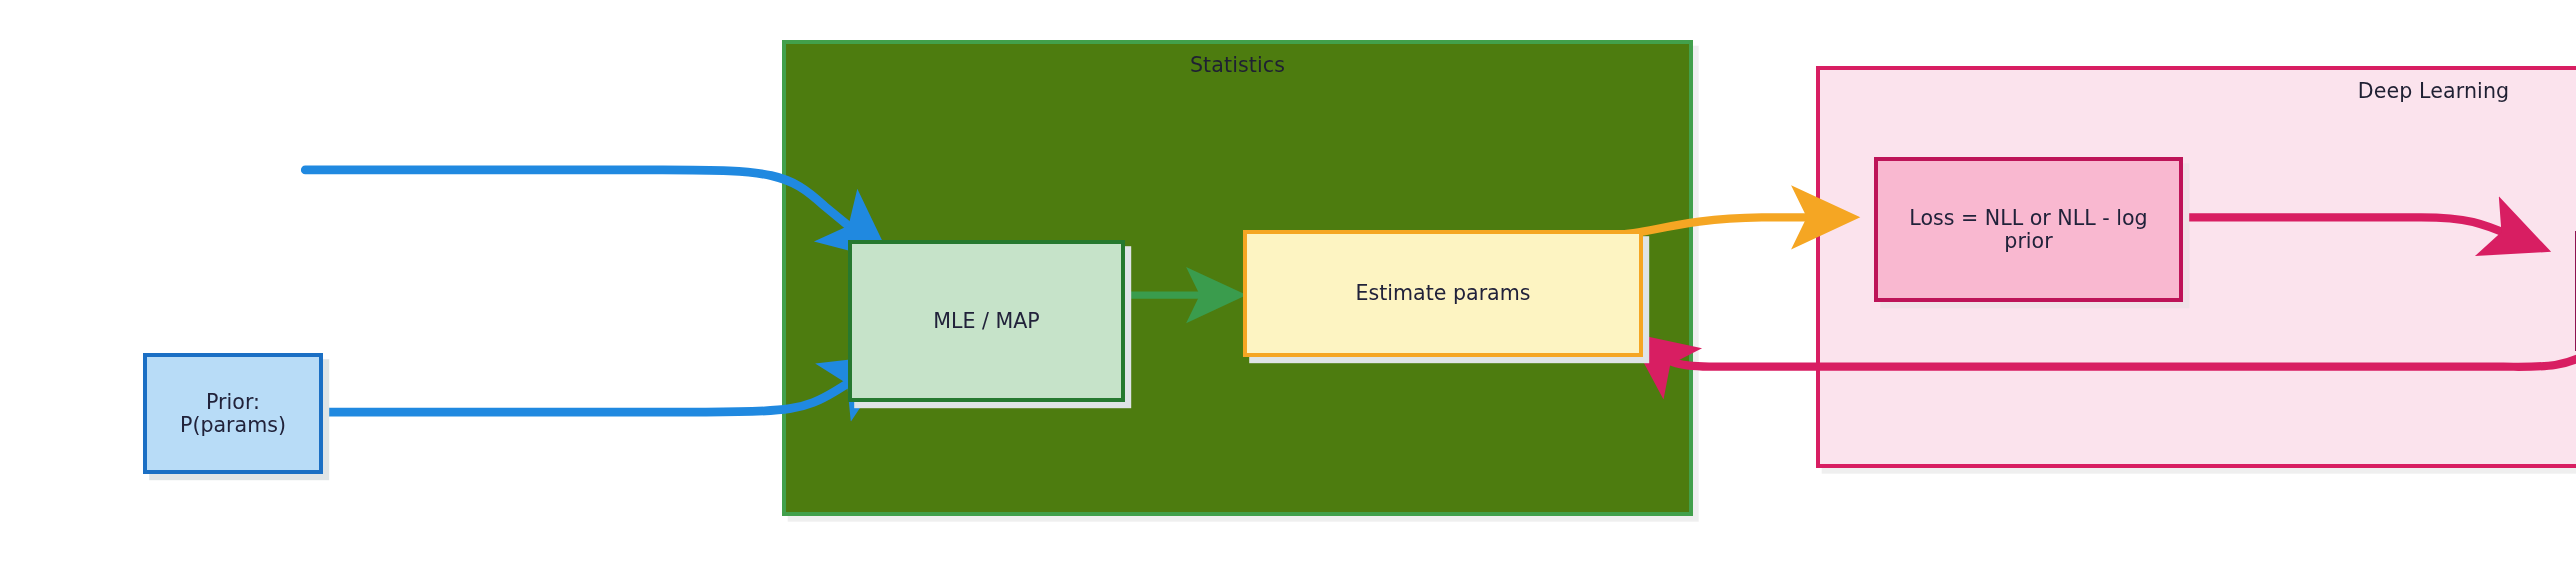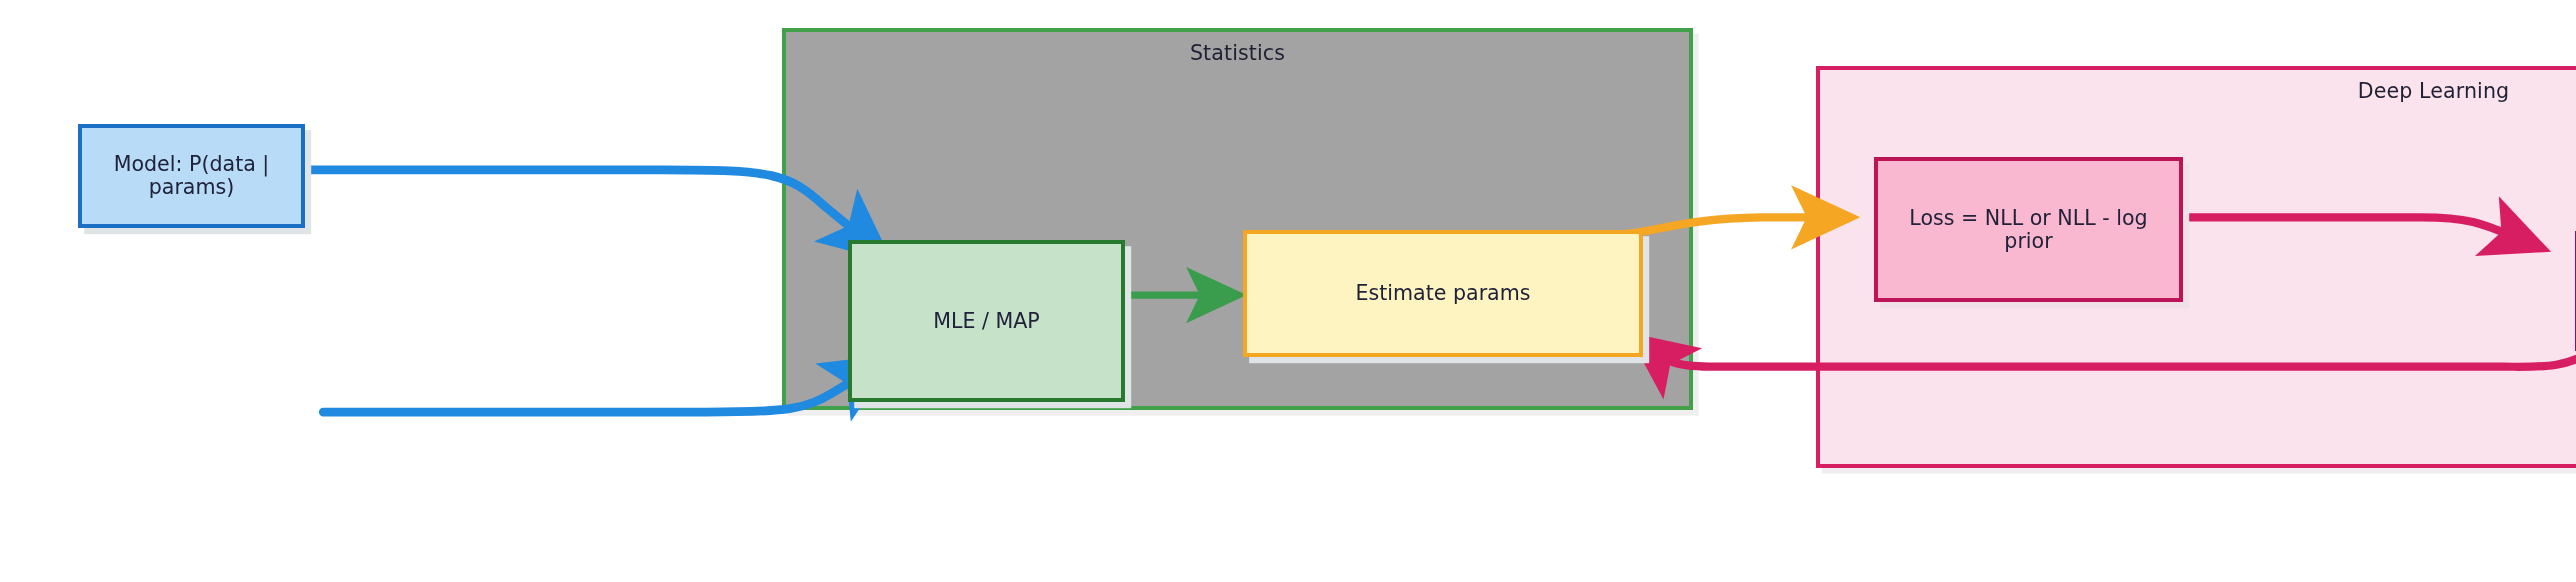--- a/index.html
+++ b/index.html
@@ -27,22 +27,22 @@
   .node span{display:block;padding:0 7.2px;}
 
   
   #cluster-probability{
     left:23px;top:18px;width:637px;height:546px;
     background:#e3f0fb;border:5.2px solid #2089e0;
     box-shadow:5.7px 5.7px 0 0 #efefef;
   }
   #cluster-probability .ctitle{top:10.3px;}
   #cluster-statistics{
-    left:782px;top:28px;width:911px;height:382px;
-    background:#a3a3a3;border:4.1px solid #42a04b;
+    left:782px;top:40px;width:911px;height:476px;
+    background:#4d7c0f;border:4.1px solid #42a04b;
     box-shadow:5.7px 5.7px 0 0 #efefef;
   }
   #cluster-statistics .ctitle{top:8.8px;}
   #cluster-deeplearning{
     left:1816px;top:66px;width:1235px;height:402px;
     background:#fbe3ed;border:4.1px solid #d81e62;
     box-shadow:5.7px 5.7px 0 0 #efefef;
   }
   #cluster-deeplearning .ctitle{top:9.3px;}
 
@@ -114,24 +114,24 @@
 
     <path d="M 2182 573 L 2375 573" fill="none" stroke="#3a9c4d" stroke-width="14" stroke-linecap="butt" marker-end="url(#ah-green)"></path>
 
     <path d="M 3140 455 C 3200 455 3260 424 3420 422 L 3560 422" fill="none" stroke="#f5a623" stroke-width="16" stroke-linecap="round" marker-end="url(#ah-orange)"></path>
 
     <path d="M 4243 422 L 4700 422 C 4810 422 4830 440 4905 470" fill="none" stroke="#d81e62" stroke-width="16" stroke-linecap="round" marker-end="url(#ah-pink)"></path>
 
     <path d="M 5030 682 C 4980 716 4930 712 4860 712 L 3330 712 C 3260 712 3240 706 3200 676" fill="none" stroke="#d81e62" stroke-width="16" stroke-linecap="round" marker-end="url(#ah-pink)"></path>
   </svg>
 
-  <div class="node" id="node-model">
-    <span>Model: P(data | params)</span>
+
+  <div class="node" id="node-prior">
+    <span>Prior: P(params)</span>
   </div>
-
 
   <div class="node" id="node-mlemap">
     <span>MLE / MAP</span>
   </div>
 
   <div class="node" id="node-estimate">
     <span>Estimate params</span>
   </div>
 
   <div class="node" id="node-loss">

